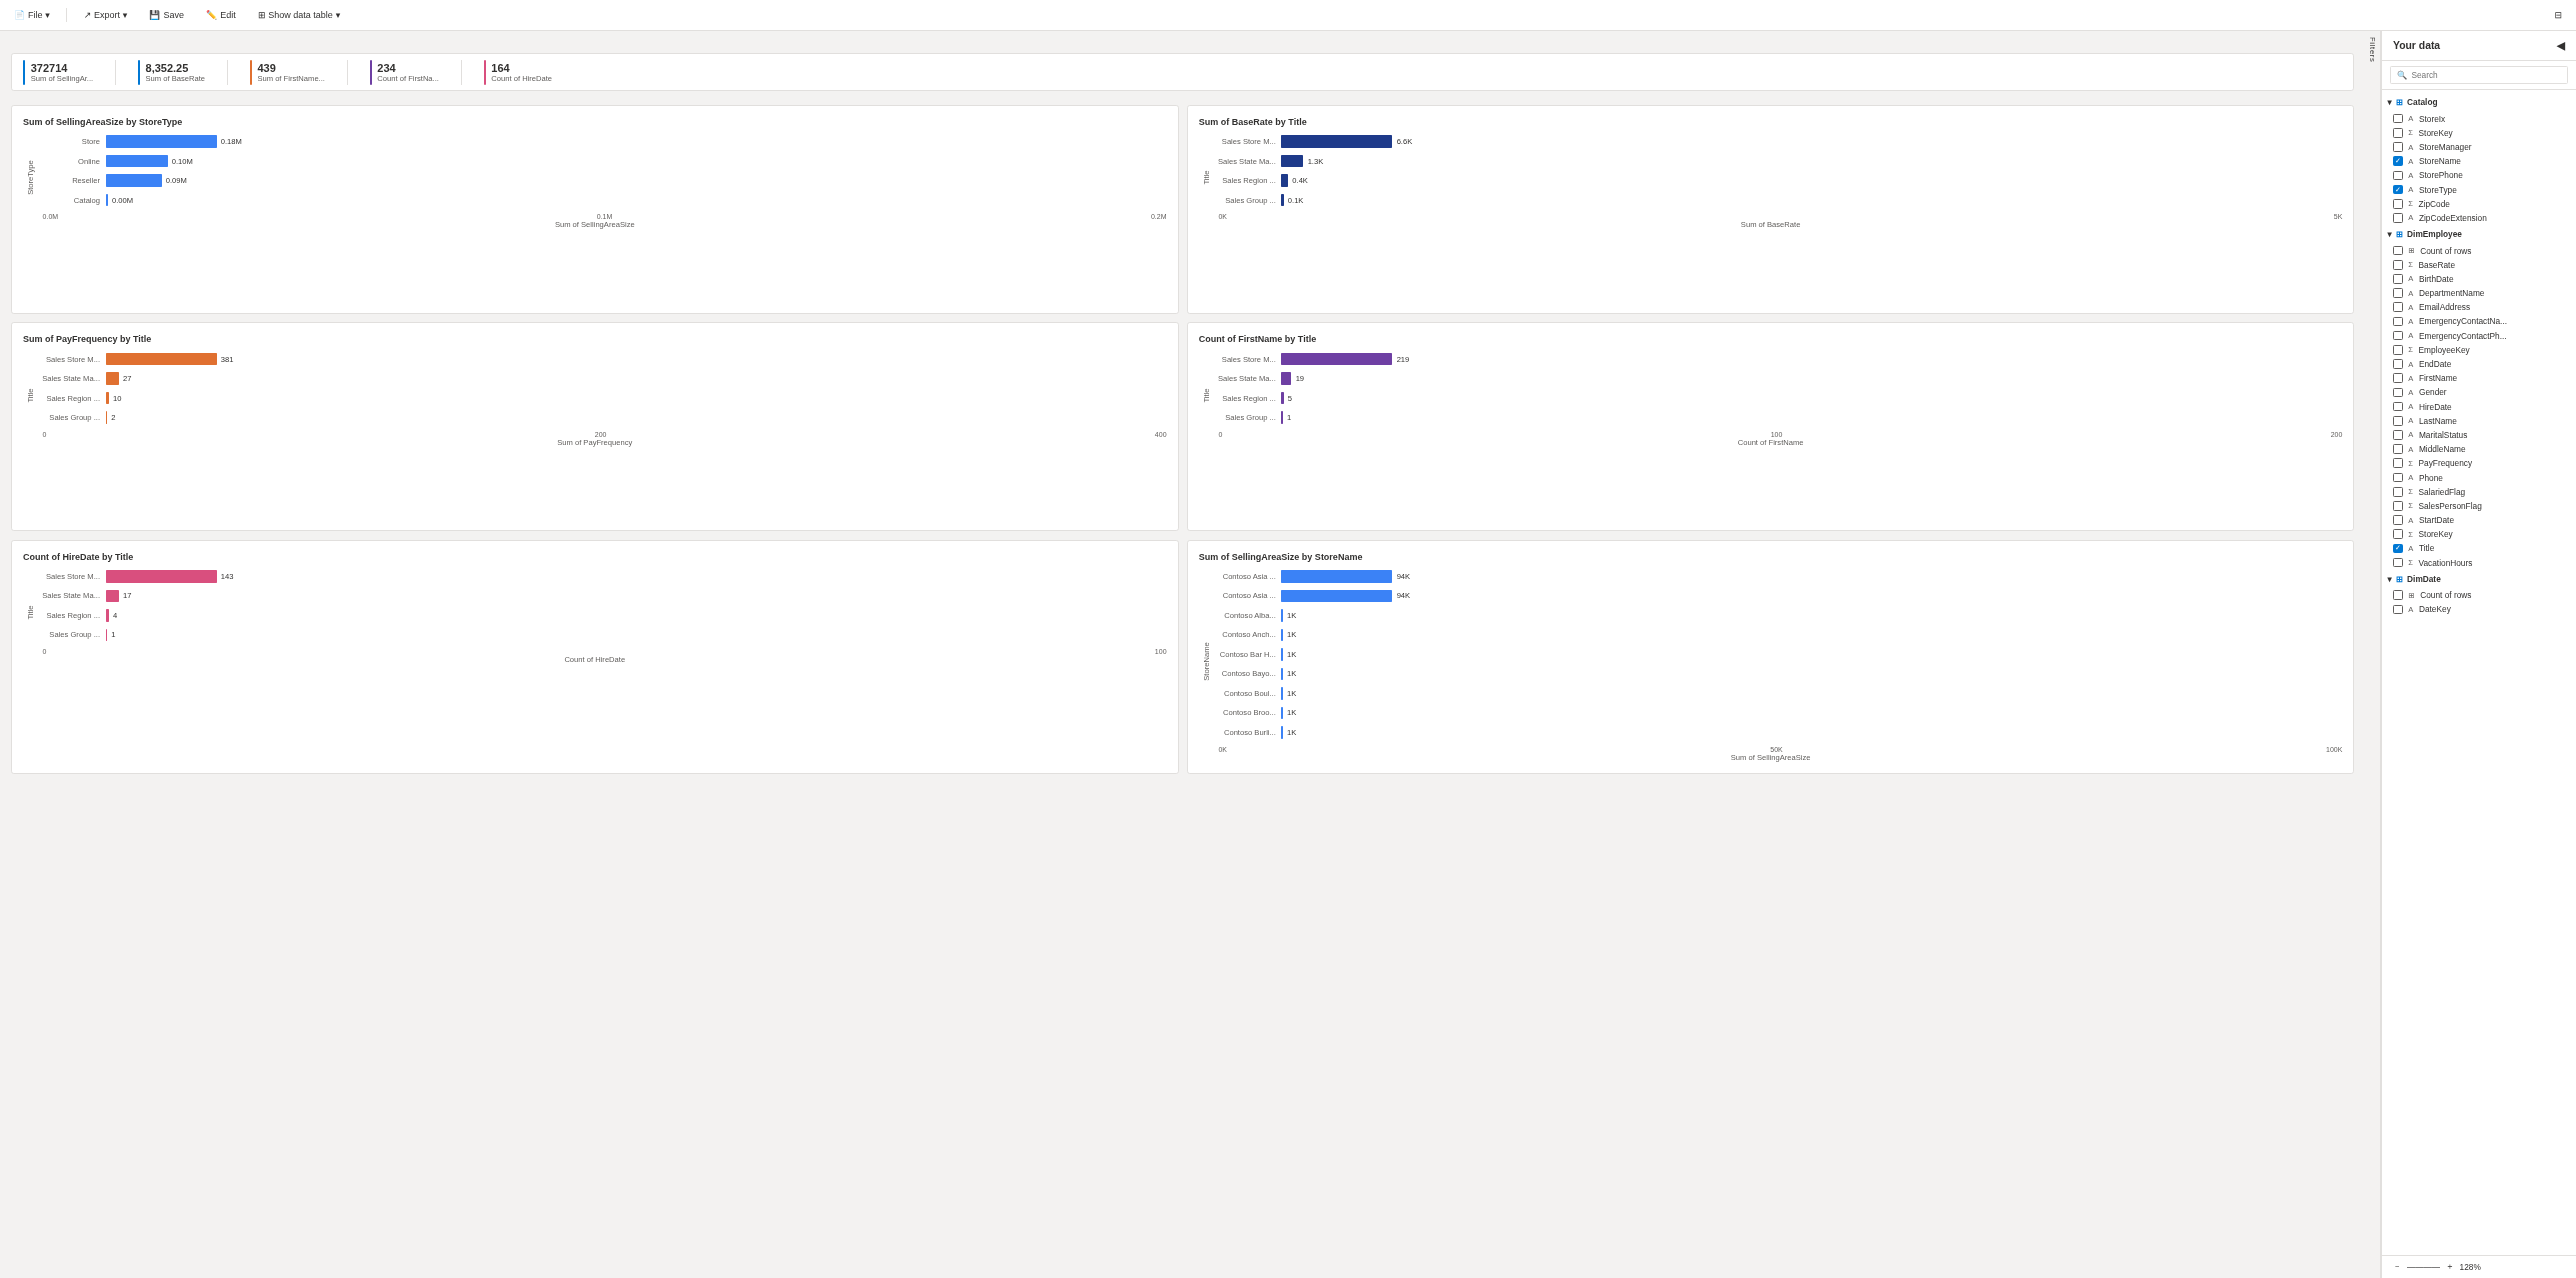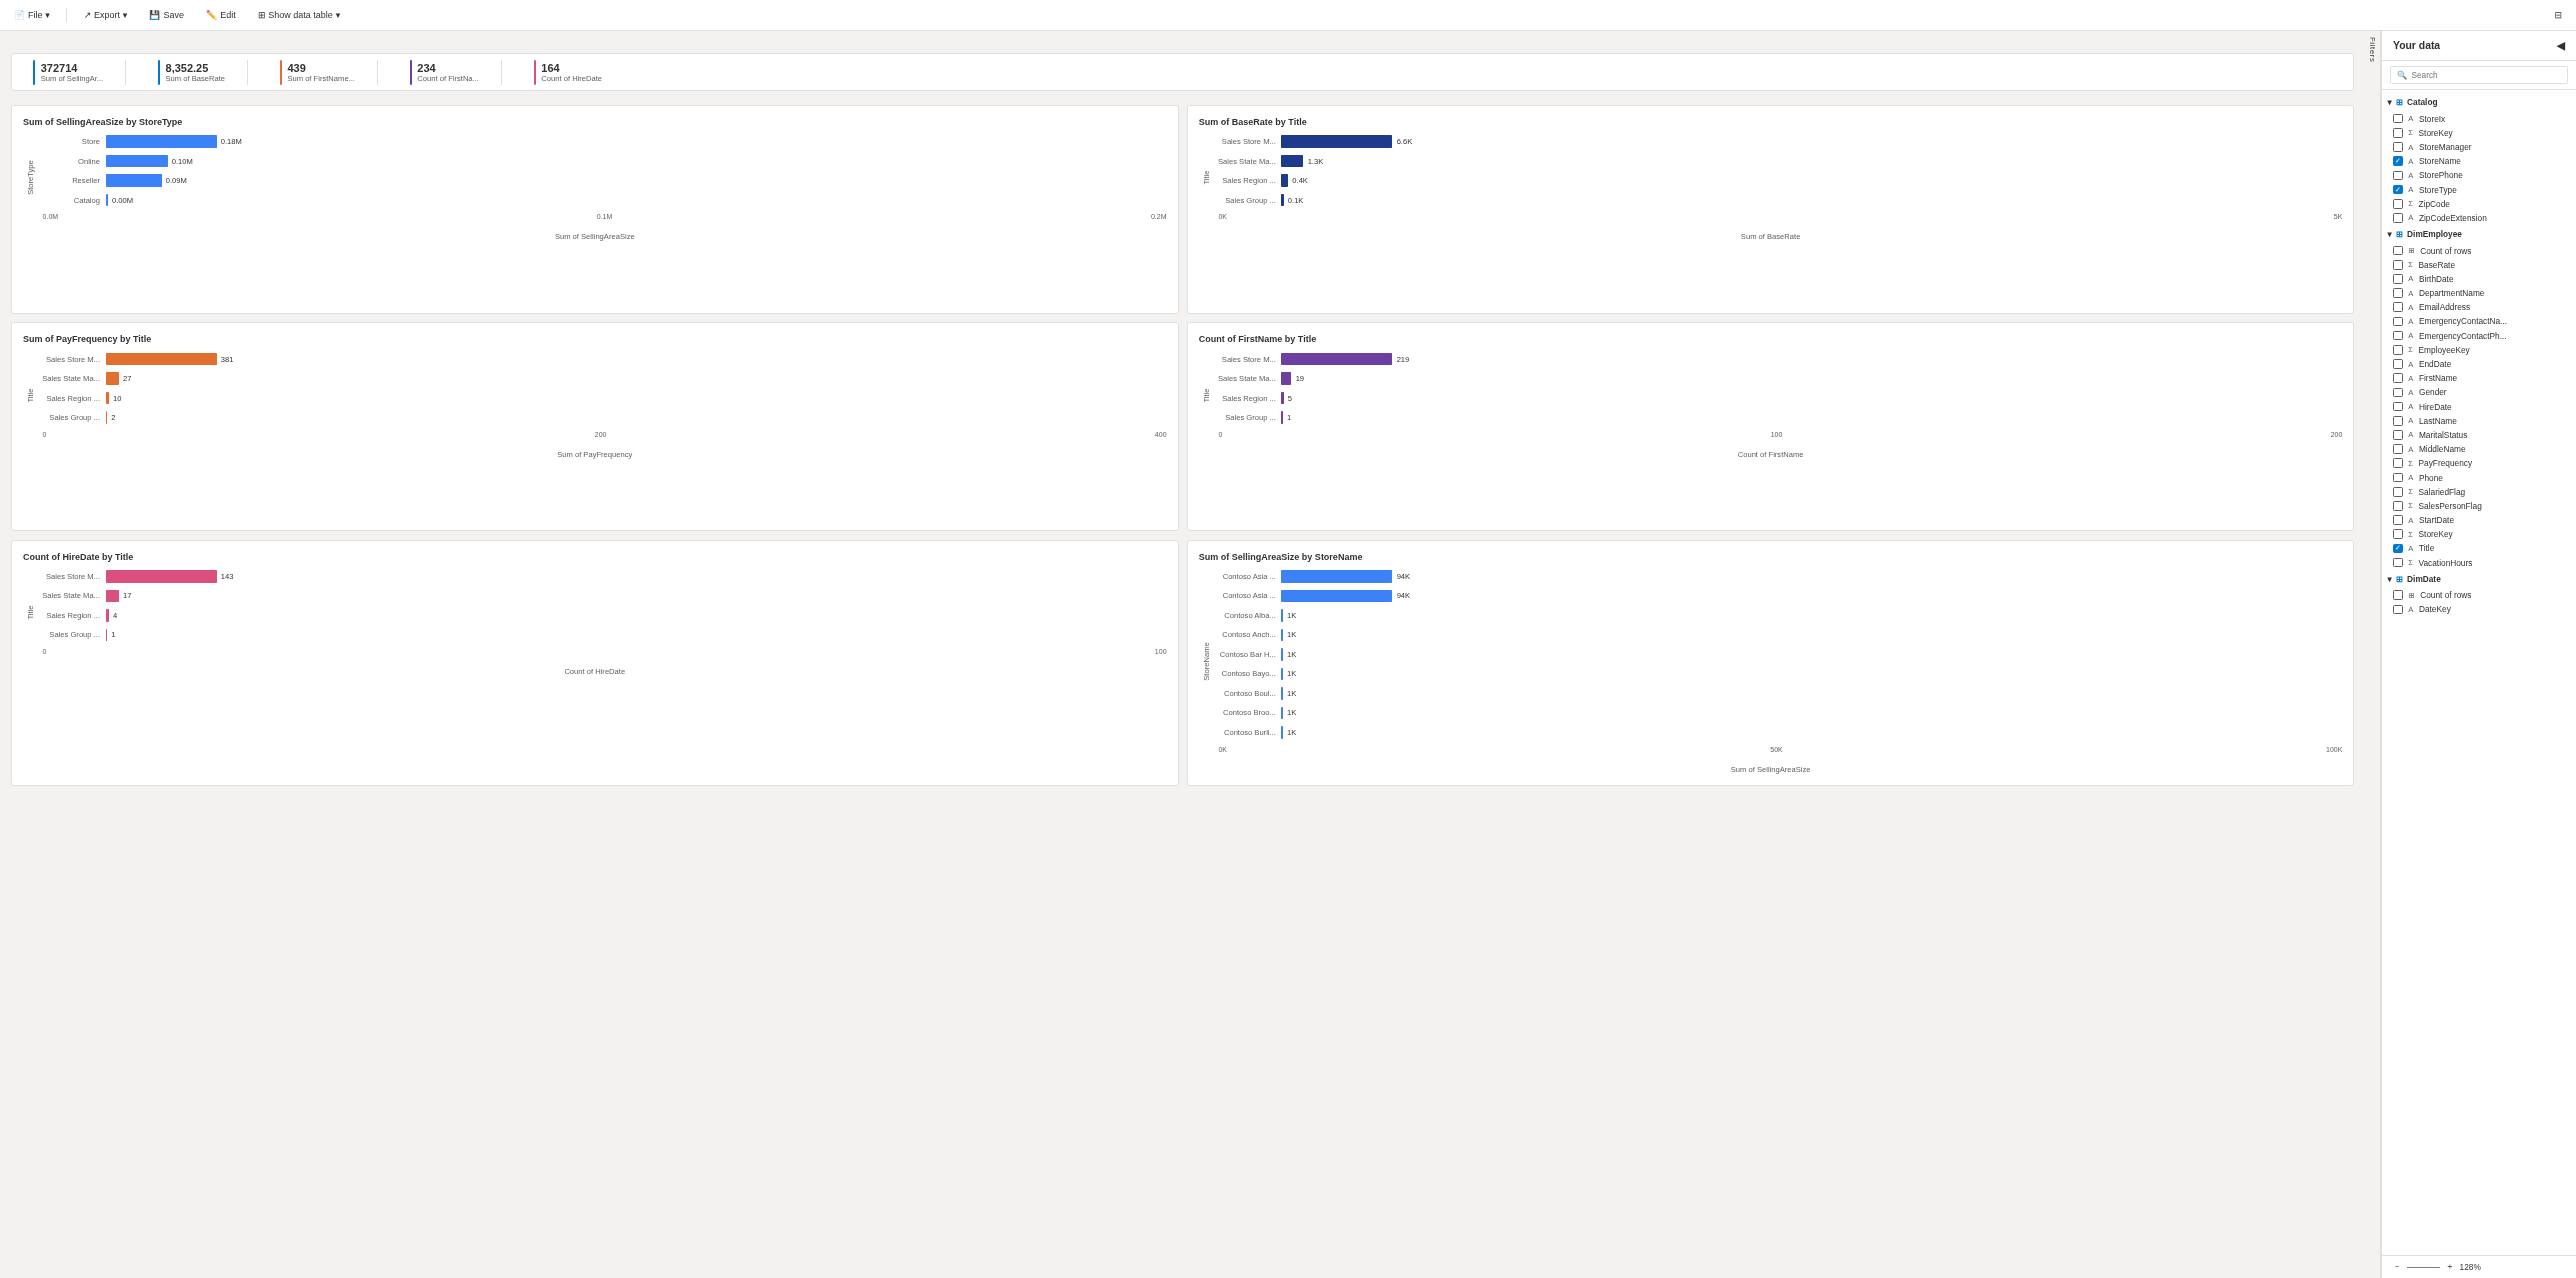--- a/index.html
+++ b/index.html
@@ -40,21 +40,21 @@
       font-size: 9px; color: #605e5c;
     }
 
     
     .kpi-bar {
       display: flex; gap: 22px; margin-bottom: 14px;
       padding: 5.6px 11px; background: #fff; border-radius: 2.8px;
       border: 0.7px solid #e1dfdd; align-items: center;
     }
     .kpi-item {
-      display: flex; align-items: center; gap: 5.6px; margin-left: 10px;
+      display: flex; align-items: center; gap: 5.6px;
     }
     .kpi-accent {
       width: 2.1px; height: 25px; border-radius: 1.4px;
     }
     .kpi-value { font-size: 11px; font-weight: 600; }
     .kpi-label { font-size: 7.6px; color: #605e5c; }
 
     
     .charts-grid {
       display: grid; grid-template-columns: 1fr 1fr; gap: 8.3px;
@@ -76,21 +76,21 @@
     .bar-container {
       flex: 1; display: flex; align-items: center; gap: 4.2px; text-align: center;
     }
     .bar {
       height: 12.5px; border-radius: 0.7px; min-width: 1.4px;
     }
     .bar-value {
       font-size: 7.6px; color: #323130; white-space: nowrap;
     }
     .axis-label {
-      text-align: center; font-size: 7.6px; color: #605e5c; margin-top: 12px;
+      text-align: center; font-size: 7.6px; color: #605e5c; margin-top: 0;
     }
     .chart-body {
       position: relative; display: flex;
     }
     .y-label-container {
       display: flex; align-items: center; justify-content: center;
       width: 14px; flex-shrink: 0;
     }
     .y-label-rotated {
       transform: rotate(-90deg); font-size: 7.6px; color: #605e5c;

